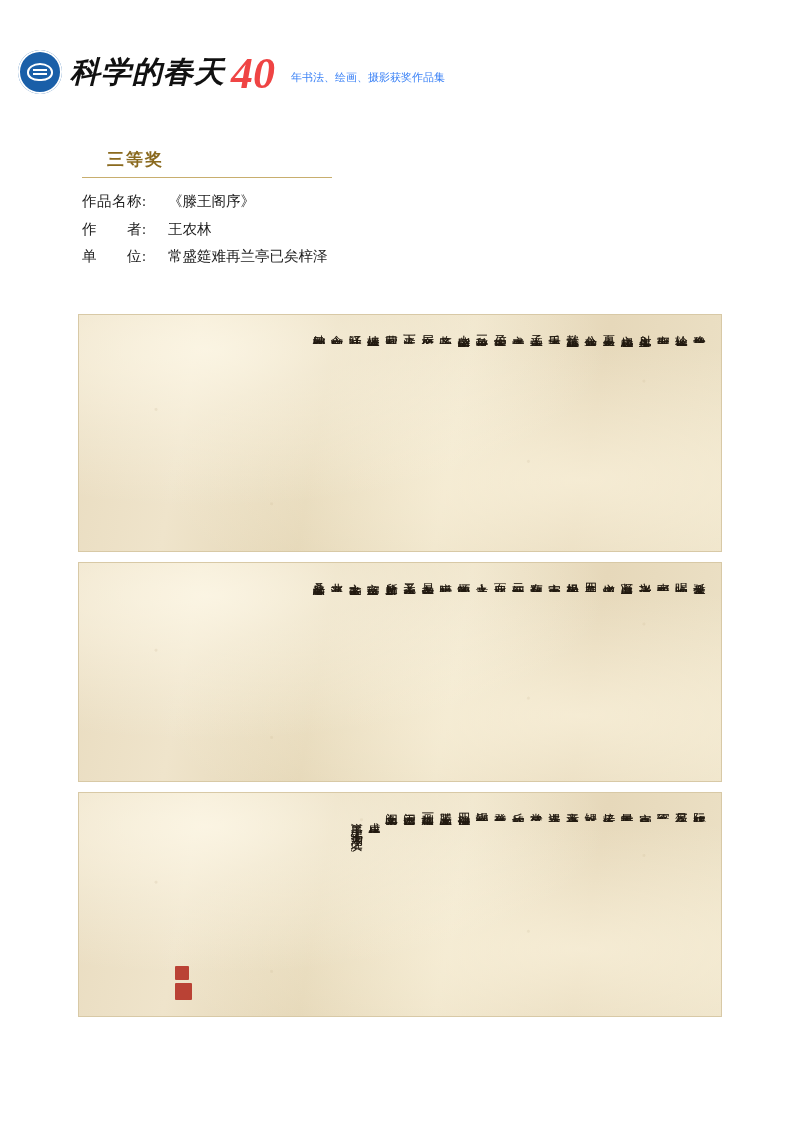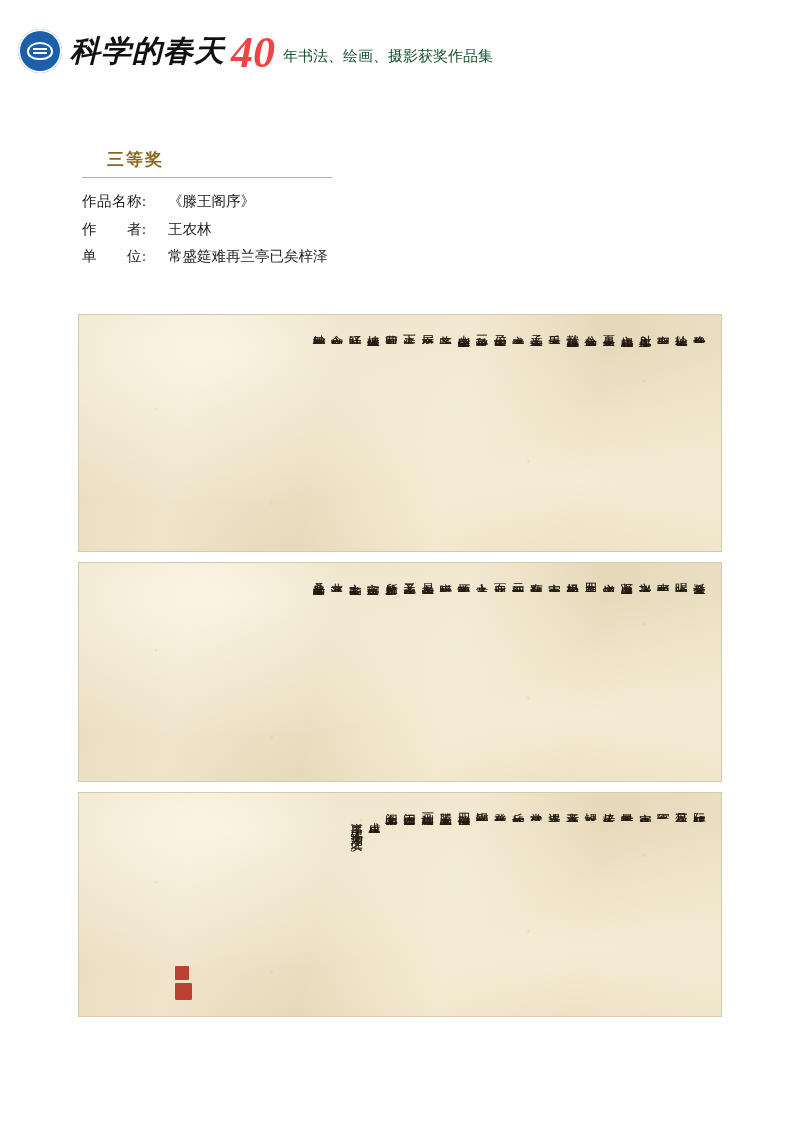--- a/index.html
+++ b/index.html
@@ -11,21 +11,21 @@
     width: 800px;
     height: 1131px;
     position: relative;
     font-family: "Liberation Sans", sans-serif;
     overflow: hidden;
   }
 
   
   .masthead {
     position: absolute;
-    top: 23px;
+    top: 44px;
     left: 18px;
     width: 764px;
     height: 56px;
     display: flex;
     align-items: center;
   }
   .logo-mark {
     width: 44px;
     height: 44px;
     border-radius: 50%;
@@ -72,23 +72,23 @@
     font-weight: bold;
     font-style: italic;
     color: #ef4444;
     margin-left: 6px;
     line-height: 1;
     position: relative;
     top: 2px;
   }
   .masthead-sub {
     font-family: "Liberation Serif", serif;
-    font-size: 15px;
-    color: #14532d;
-    margin-left: 8px;
+    font-size: 11px;
+    color: #3b82f6;
+    margin-left: 16px;
     white-space: nowrap;
     position: relative;
     top: 5px;
   }
 
   
   .award-block {
     position: absolute;
     top: 148px;
     left: 82px;

